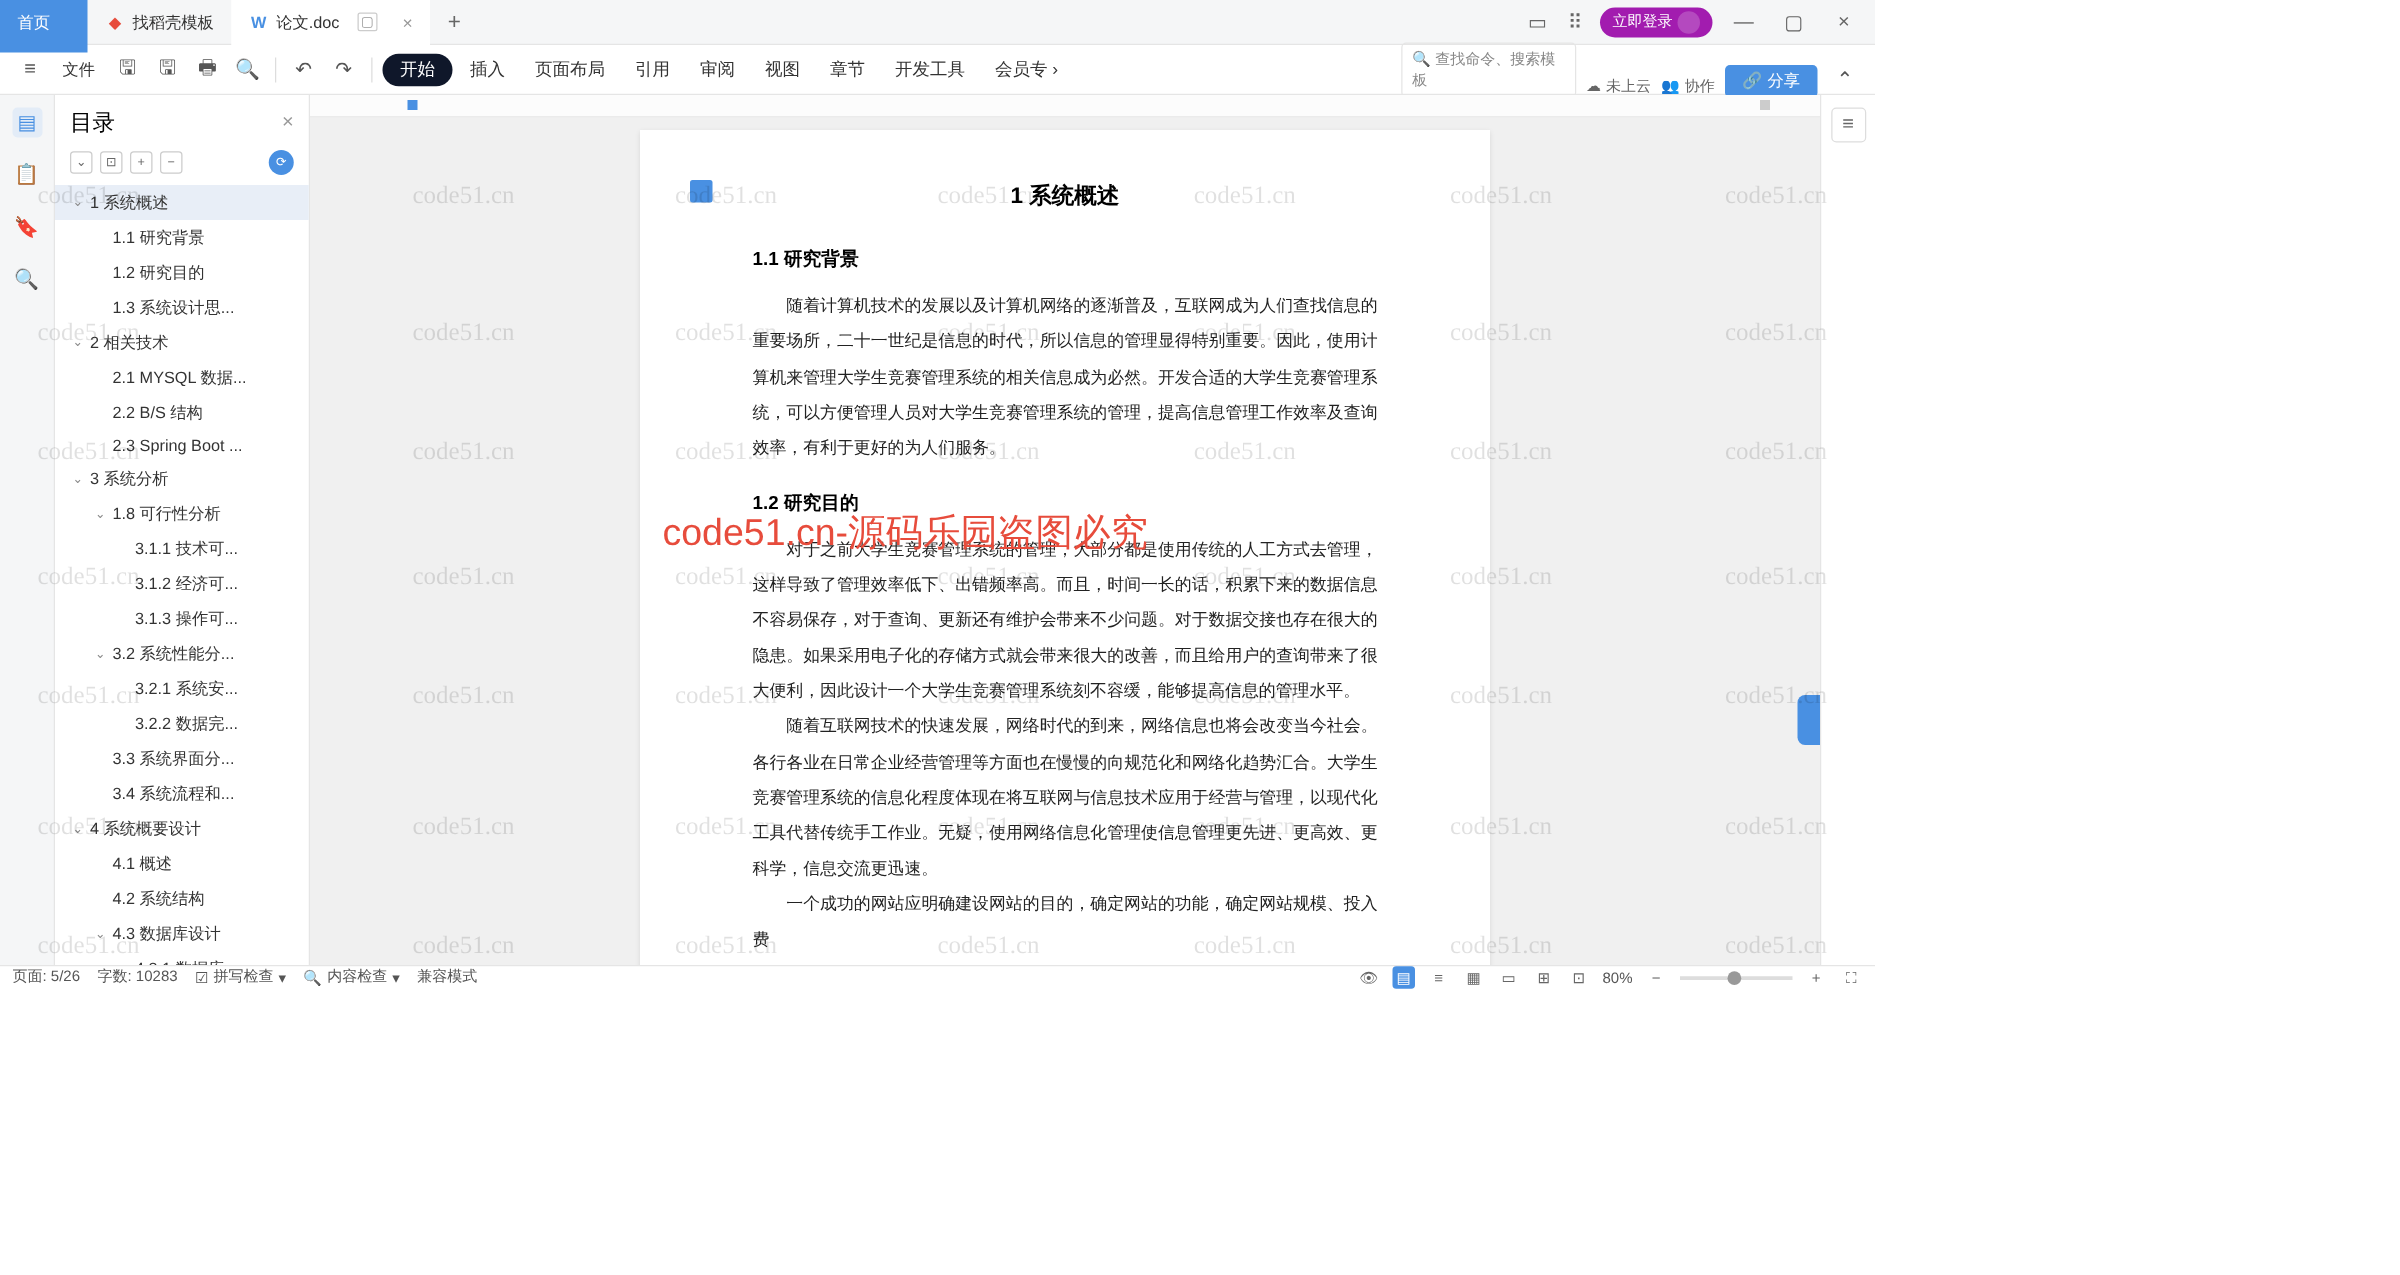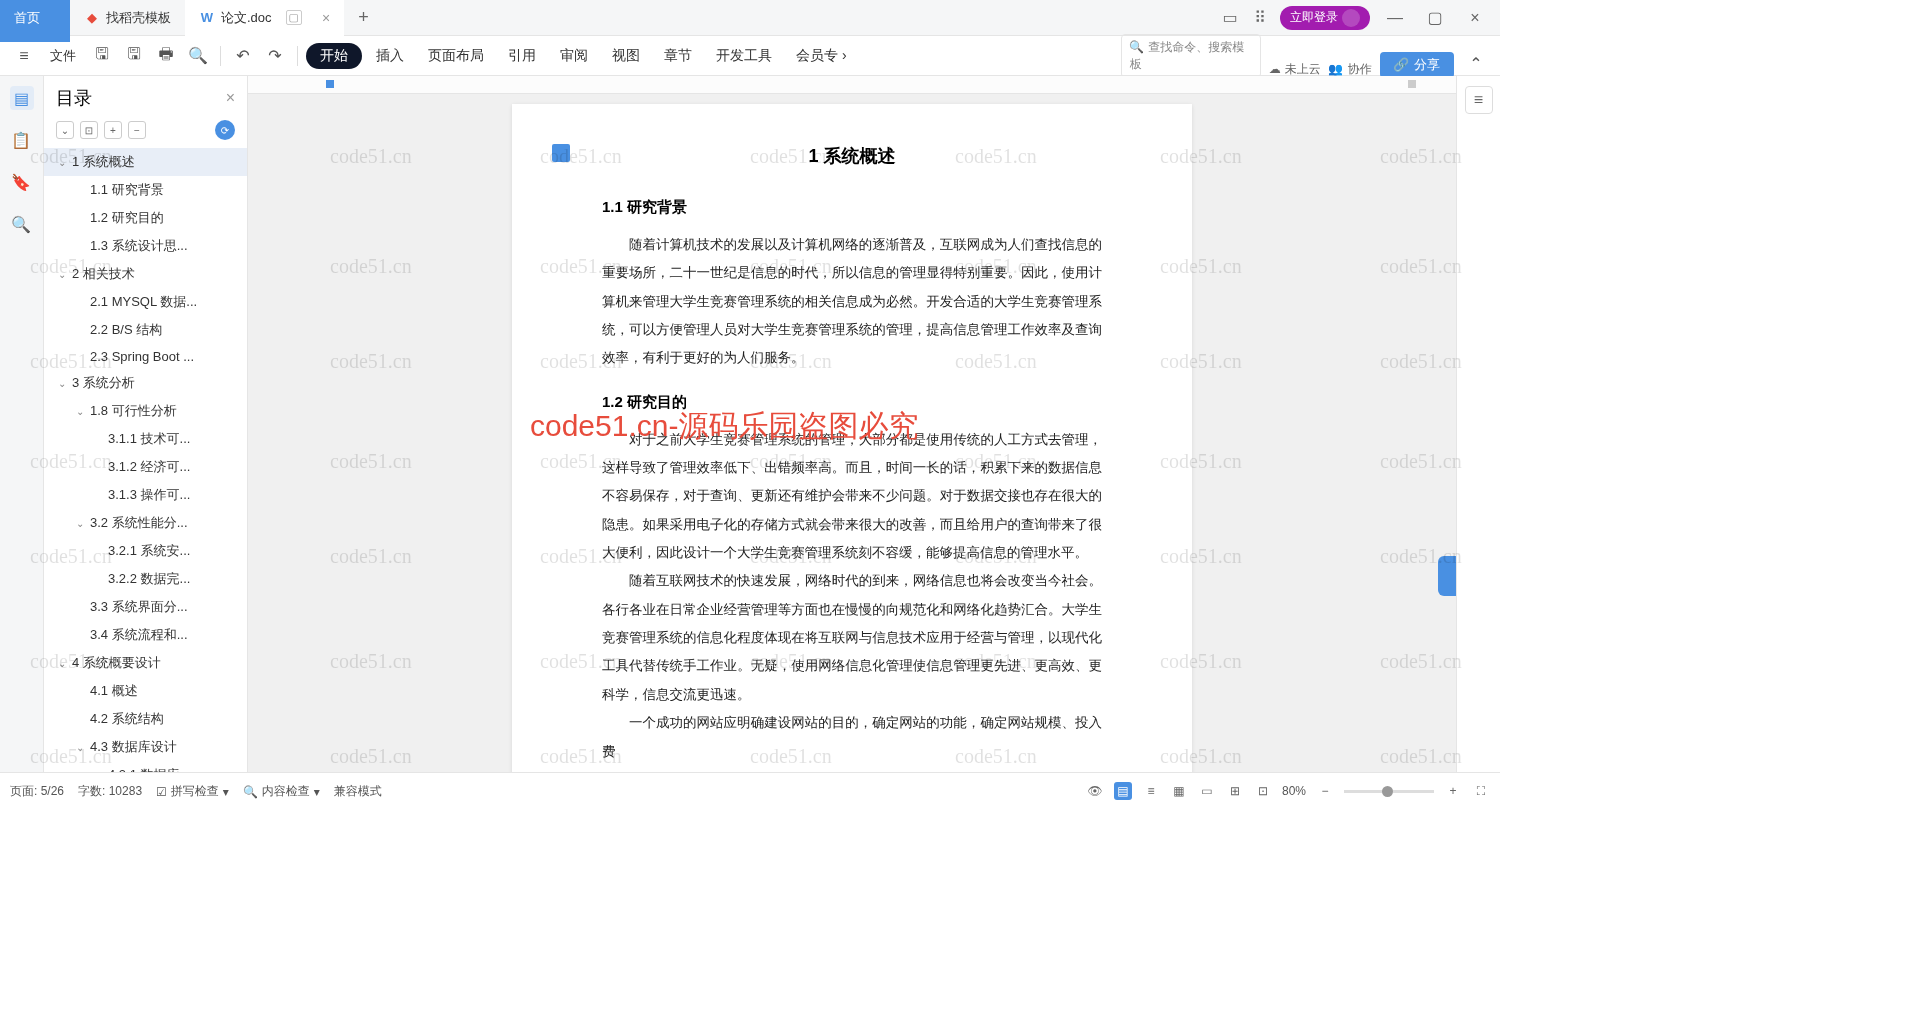--- a/index.html
+++ b/index.html
@@ -48,21 +48,21 @@
 .ruler{height:18px;background:#fcfcfc;border-bottom:1px solid #e5e5e5;position:relative}
 .ruler-mark-l{position:absolute;left:78px;top:4px;width:8px;height:8px;background:#4990e2}
 .ruler-mark-r{position:absolute;right:40px;top:4px;width:8px;height:8px;background:#ccc}
 .page{width:680px;margin:10px auto;background:#fff;box-shadow:0 1px 4px rgba(0,0,0,.1);padding:40px 90px;position:relative;min-height:900px}
 .page-icon{position:absolute;left:40px;top:40px;width:18px;height:18px;background:#4990e2;border-radius:2px}
 .h1{text-align:center;font-size:18px;font-weight:700;margin-bottom:30px}
 .h2{font-size:15px;font-weight:700;margin:20px 0 14px}
 .para{font-size:13.5px;line-height:2.1;text-align:justify;text-indent:2em;color:#222}
 .right-rail{width:44px;border-left:1px solid #e5e5e5;display:flex;flex-direction:column;align-items:center;padding-top:10px}
 .right-btn{width:28px;height:28px;border:1px solid #ddd;border-radius:4px;display:flex;align-items:center;justify-content:center;color:#666;cursor:pointer}
-.status-bar{height:28px;border-top:1px solid #e5e5e5;display:flex;align-items:flex-end;padding:0 10px;font-size:12px;color:#555;gap:14px}
+.status-bar{height:28px;border-top:1px solid #e5e5e5;display:flex;align-items:flex-start;padding:0 10px;font-size:12px;color:#555;gap:14px}
 .sb-item{display:flex;align-items:center;gap:4px;cursor:pointer}
 .sb-right{margin-left:auto;display:flex;align-items:center;gap:10px}
 .sb-icon{width:18px;height:18px;display:flex;align-items:center;justify-content:center;color:#666;border-radius:3px}
 .sb-icon.active{background:#4990e2;color:#fff}
 .zoom-slider{width:90px;height:3px;background:#ddd;position:relative}
 .zoom-thumb{position:absolute;left:38px;top:-4px;width:11px;height:11px;border-radius:50%;background:#999}
 .watermark{position:absolute;font-size:20px;color:rgba(0,0,0,.12);pointer-events:none;font-family:Liberation Serif, serif}
 .watermark-red{position:absolute;left:530px;top:406px;font-size:30px;color:#e74c3c;font-weight:500;pointer-events:none;z-index:5}
 .feedback-tab{position:absolute;right:0;top:480px;width:18px;height:40px;background:#4990e2;border-radius:6px 0 0 6px;cursor:pointer}
 </style>

